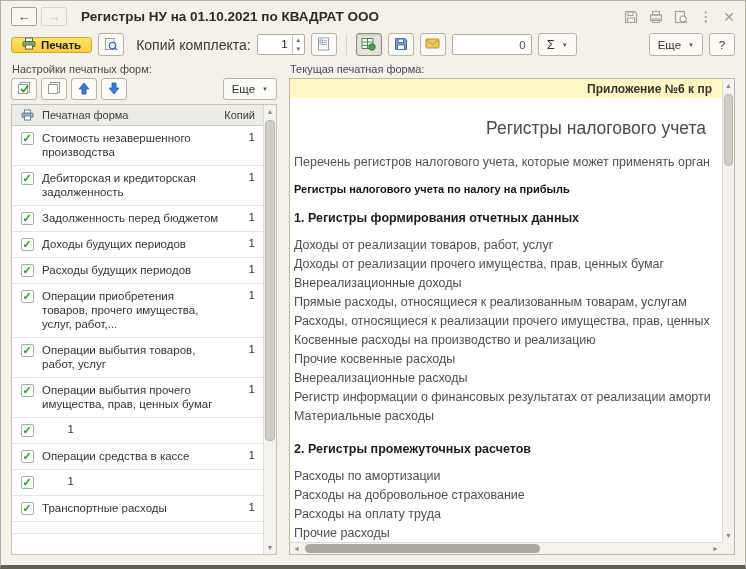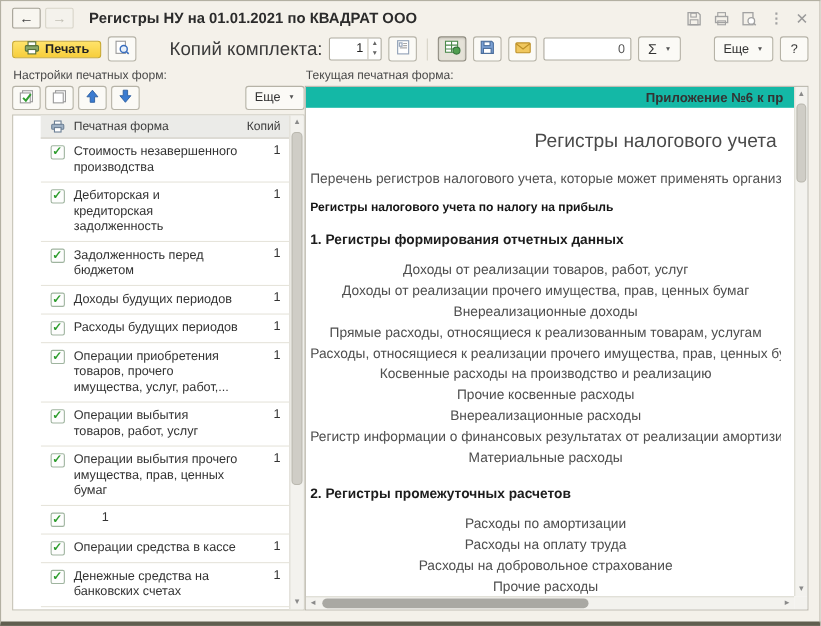--- a/index.html
+++ b/index.html
@@ -22,41 +22,41 @@
   .closex{font-size:14px;color:#9a9a9a;}
   
   .toolbar{display:flex;align-items:center;gap:6px;padding:3px 10px 6px 10px;}
   .btn{display:inline-flex;align-items:center;justify-content:center;gap:5px;
     background:#fbfaf6;border:1px solid #b6b3a7;border-radius:3px;height:23px;
     font-size:11.5px;color:#333;padding:0 8px;cursor:pointer;}
   .iconbtn{width:26px;padding:0;}
   .iconbtn.pressed{background:#e5e2d8;border-color:#8f8c80;box-shadow:inset 0 1px 2px rgba(0,0,0,.15);}
   .print-btn{background:linear-gradient(#ffe36a,#f7ce3b);border:1px solid #c9a92e;
     font-weight:bold;color:#222;height:16px;padding:0 10px;}
-  .tb-label{font-size:17px;color:#3a3a3a;margin-left:24px;}
+  .tb-label{font-size:14px;color:#3a3a3a;margin-left:6px;}
   .spinner{display:flex;height:21px;border:1px solid #aeab9f;background:#fff;border-radius:2px;}
   .spinner .val{width:34px;text-align:right;font-size:11.5px;color:#222;padding:3px 4px 0 0;}
   .spin-arrows{width:12px;border-left:1px solid #c9c6ba;display:flex;flex-direction:column;}
   .spin-arrows span{flex:1;display:flex;align-items:center;justify-content:center;
     font-size:6px;color:#666;cursor:pointer;}
   .vsep{width:1px;height:20px;background:#d6d3c7;margin:0 3px;}
   .counter{width:80px;height:21px;border:1px solid #aeab9f;background:#fff;border-radius:2px;
     font-size:11.5px;color:#555;text-align:right;padding-right:5px;font-family:"Liberation Sans",sans-serif;}
   .sigma{font-size:13px;}
   .dd-arrow{font-size:6px;color:#555;margin-left:2px;}
   .spacer{flex:1;}
   .help-btn{width:26px;}
   
-  .main{flex:1;display:flex;padding:0 10px 10px 10px;min-height:0;}
+  .main{flex:1;display:flex;padding:0 10px 10px 10px;gap:12px;min-height:0;}
   .panel-label{font-size:11px;color:#4a4a4a;margin:1px 0 3px 1px;white-space:nowrap;}
   
   .left{width:266px;display:flex;flex-direction:column;min-height:0;}
   .licon-row{display:flex;align-items:center;gap:4px;margin-bottom:4px;}
   .licon-row .btn{height:22px;}
-  .ltable{flex:1;border:1px solid #c6c3b6;background:#fff;display:flex;min-height:0;padding-left:25px;}
+  .ltable{flex:1;border:1px solid #c6c3b6;background:#fff;display:flex;min-height:0;}
   .lmain{flex:1;display:flex;flex-direction:column;min-width:0;}
   .lhead{display:flex;align-items:center;height:21px;background:#ebebe8;
     border-bottom:1px solid #cfccc1;font-size:11px;color:#3c3c3c;flex:none;}
   .lhead .c-ico{width:30px;display:flex;justify-content:center;}
   .lhead .c-form{flex:1;}
   .lhead .c-cop{width:44px;padding-right:8px;text-align:right;}
   .lrows{flex:1;overflow:hidden;}
   .lrow{display:flex;border-bottom:1px solid #e6e4db;padding:5px 0 6px 0;cursor:pointer;}
   .lrow .c-chk{width:30px;display:flex;justify-content:center;padding-top:1px;}
   .chk{width:13px;height:13px;border:1px solid #9fb49f;border-radius:2px;background:#fdfdfd;
@@ -64,30 +64,30 @@
   .lrow .c-lab{flex:1;font-size:11.5px;color:#333;line-height:14px;padding-right:4px;}
   .lrow .c-cop{width:40px;text-align:right;padding-right:8px;font-size:11.5px;color:#333;}
   .vscroll{width:13px;border-left:1px solid #dddbd2;background:#f3f2ee;display:flex;
     flex-direction:column;align-items:center;flex:none;}
   .vscroll .sb-arrow{height:13px;font-size:7px;color:#8a8a8a;display:flex;align-items:center;cursor:pointer;}
   .vscroll .track{flex:1;width:100%;position:relative;}
   .vthumb{position:absolute;left:1px;right:1px;background:#cfcdc6;border:1px solid #b9b7ae;border-radius:4px;}
   
   .right{flex:1;display:flex;flex-direction:column;min-width:0;min-height:0;}
   .preview{flex:1;border:1px solid #b9b6aa;background:#fff;position:relative;overflow:hidden;min-height:0;}
-  .band{position:absolute;top:0;left:0;right:12px;height:19px;background:#14b8a6;
+  .band{position:absolute;top:0;left:0;right:12px;height:19px;background:#fef9c3;
     display:flex;align-items:center;justify-content:flex-end;padding-right:10px;
     font-size:12px;font-weight:bold;color:#333;white-space:nowrap;overflow:hidden;}
   .doc{position:absolute;top:19px;left:0;right:12px;bottom:12px;overflow:hidden;
     padding:8px 12px 0 4px;}
   .doc-title{text-align:right;font-size:17.5px;color:#4a4a4a;margin:12px 4px 16px 0;white-space:nowrap;}
   .doc-intro{font-size:12.5px;color:#515151;margin-bottom:14px;white-space:nowrap;overflow:hidden;}
   .doc-h1{font-size:11px;font-weight:bold;color:#141414;margin-bottom:16px;white-space:nowrap;overflow:hidden;}
   .doc-sec-title{font-size:12.5px;font-weight:bold;color:#1c1c1c;margin:16px 0 11px 0;white-space:nowrap;overflow:hidden;}
-  .doc-line{font-size:12.5px;color:#4e4e4e;line-height:19px;white-space:nowrap;overflow:hidden;text-align:center;}
+  .doc-line{font-size:12.5px;color:#4e4e4e;line-height:19px;white-space:nowrap;overflow:hidden;}
   .pv-vscroll{position:absolute;top:0;right:0;bottom:12px;width:12px;background:#f3f2ee;
     border-left:1px solid #dddbd2;display:flex;flex-direction:column;align-items:center;}
   .pv-vscroll .sb-arrow{height:13px;font-size:7px;color:#8a8a8a;display:flex;align-items:center;cursor:pointer;}
   .pv-vscroll .track{flex:1;width:100%;position:relative;}
   .hscroll{position:absolute;left:0;right:12px;bottom:0;height:12px;background:#f3f2ee;
     border-top:1px solid #dddbd2;display:flex;align-items:center;}
   .hscroll .sb-arrow{width:13px;font-size:7px;color:#8a8a8a;display:flex;justify-content:center;cursor:pointer;}
   .hscroll .track{flex:1;height:100%;position:relative;}
   .hthumb{position:absolute;top:1px;bottom:1px;left:2px;width:58%;background:#a9a8a3;
     border-radius:5px;cursor:grab;}
@@ -98,21 +98,21 @@
 
 <div class="window">
 
   <div class="titlebar">
     <div class="navbtn">
         <span>←</span>
       </div>
     <div class="navbtn disabled">
         <span>→</span>
       </div>
-    <div class="win-title">Регистры НУ на 01.01.2021 по КВАДРАТ ООО</div>
+    <div class="win-title">Регистры НУ на 01.10.2021 по КВАДРАТ ООО</div>
     <div class="winctl">
       <span>
           <svg width="14" height="14" viewBox="0 0 14 14">
             <path d="M1.5 1.5h9l2 2v9h-11z" fill="none" stroke="#a2a2a2" stroke-width="1.2"></path>
             <rect x="3.5" y="8" width="7" height="4.5" fill="none" stroke="#a2a2a2"></rect>
             <rect x="4" y="2" width="5" height="3.5" fill="none" stroke="#a2a2a2"></rect>
           </svg>
         </span>
       <span>
           <svg width="14" height="14" viewBox="0 0 14 14">
@@ -329,21 +329,20 @@
                   <span class="chk">✓</span>
                 </div>
                 <div class="c-lab">Операции средства в кассе</div>
                 <div class="c-cop">1</div>
               </div>
 
               <div class="lrow">
                 <div class="c-chk">
                   <span class="chk">✓</span>
                 </div>
-                <div class="c-lab">Денежные средства на банковских счетах</div>
                 <div class="c-cop">1</div>
               </div>
 
               <div class="lrow">
                 <div class="c-chk">
                   <span class="chk">✓</span>
                 </div>
                 <div class="c-lab">Транспортные расходы</div>
                 <div class="c-cop">1</div>
               </div>
@@ -400,23 +399,23 @@
                     <div class="doc-line">Материальные расходы</div>
                   </div>
               </div>
 
               <div>
                 <div class="doc-sec-title">2. Регистры промежуточных расчетов</div>
                 <div>
 
                     <div class="doc-line">Расходы по амортизации</div>
 
+                    <div class="doc-line">Расходы на добровольное страхование</div>
+
                     <div class="doc-line">Расходы на оплату труда</div>
-
-                    <div class="doc-line">Расходы на добровольное страхование</div>
 
                     <div class="doc-line">Прочие расходы</div>
                   </div>
               </div>
 
             </div>
         </div>
         <div class="pv-vscroll">
           <div class="sb-arrow">▲</div>
           <div class="track">

